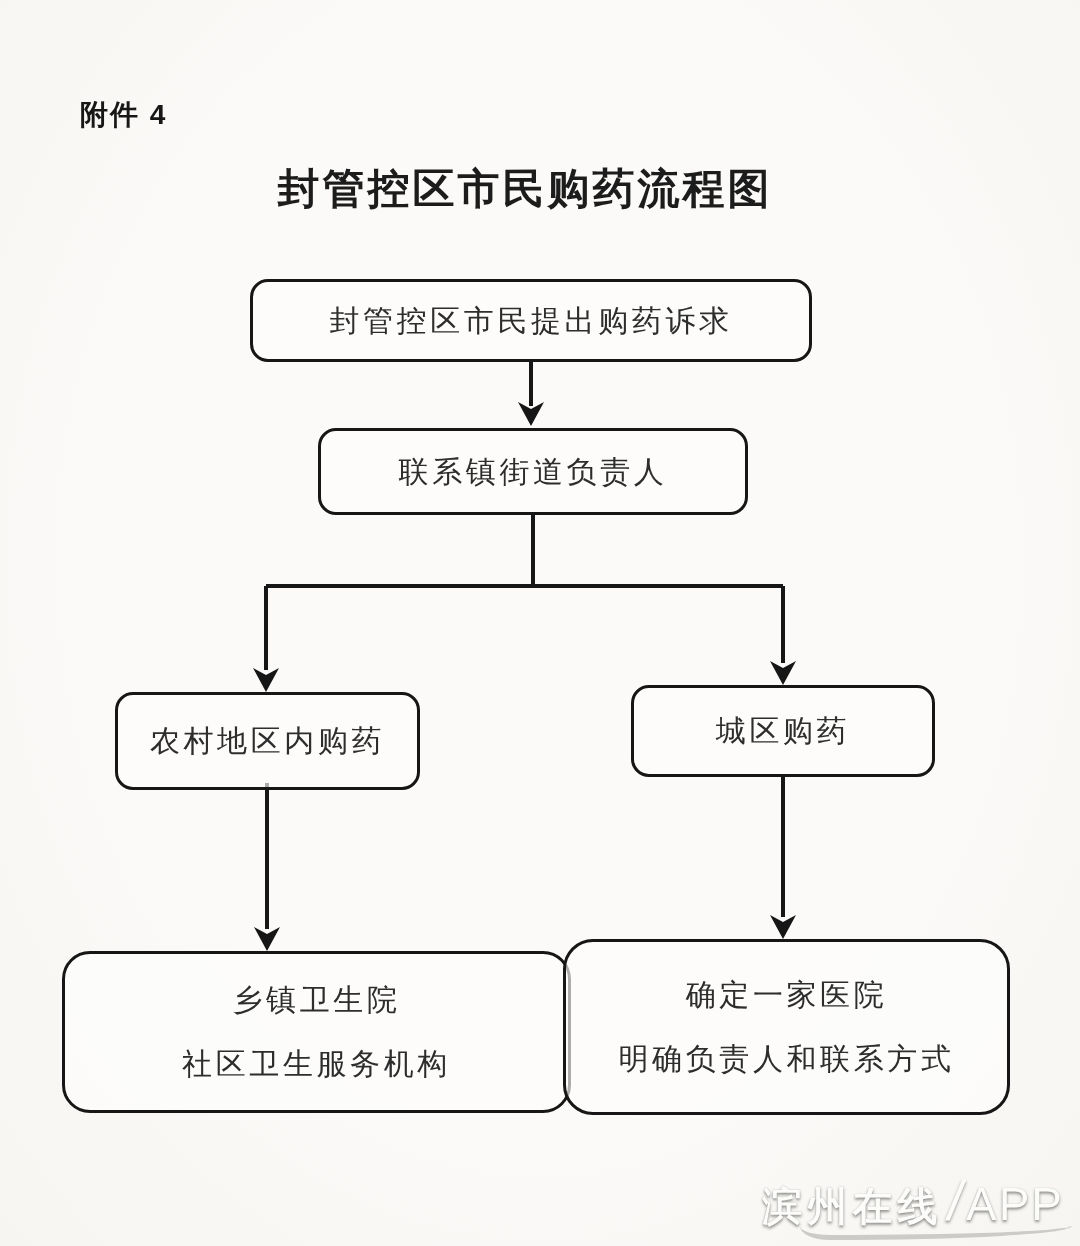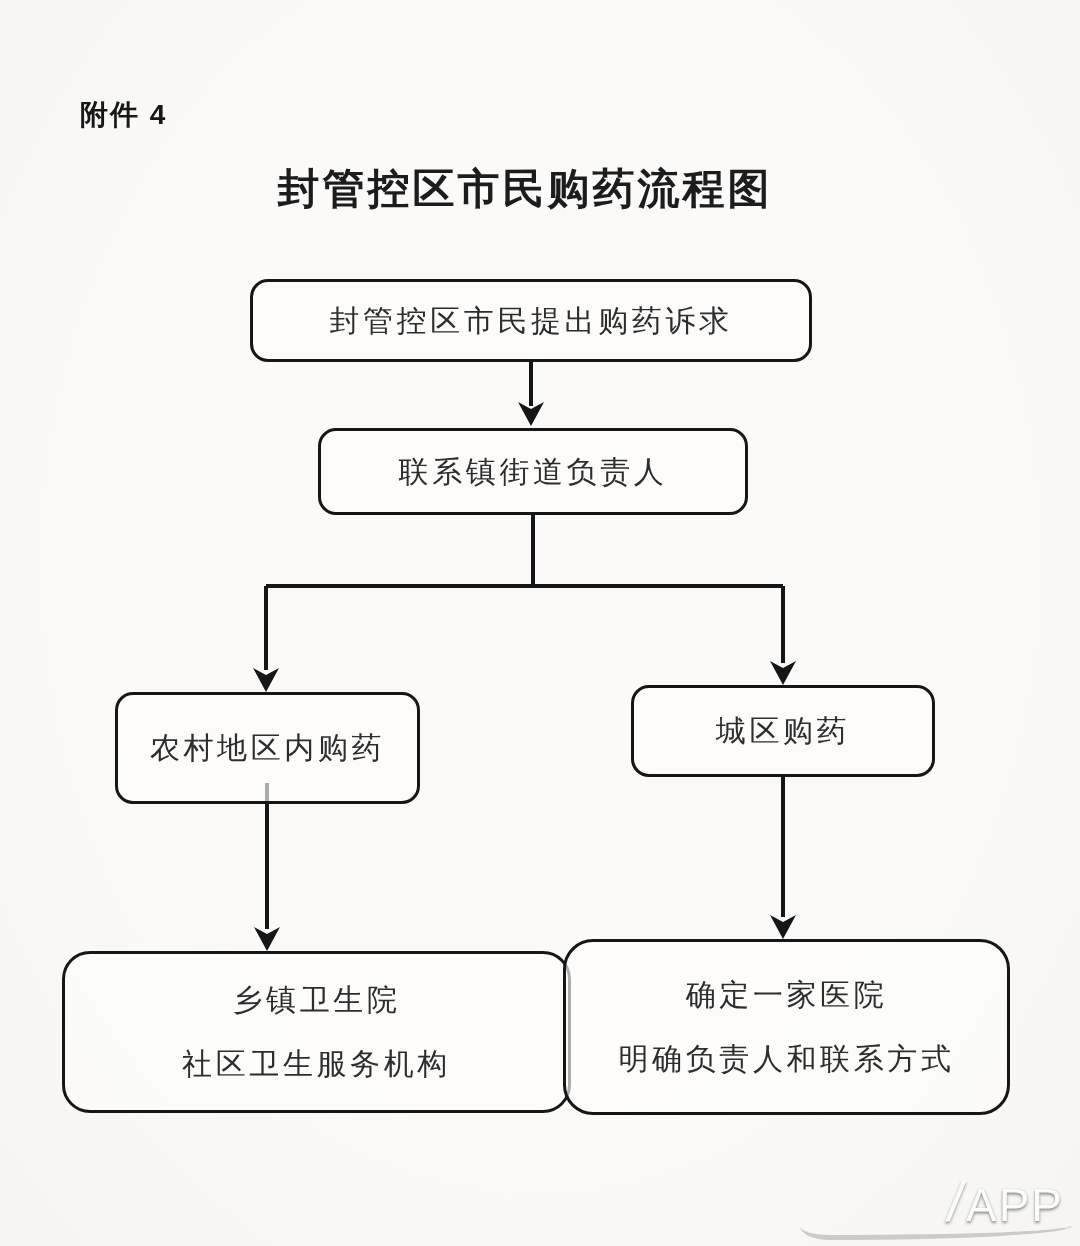--- a/index.html
+++ b/index.html
@@ -57,21 +57,21 @@
     align-items: center;
     justify-content: center;
     text-align: center;
     font-size: 30px;
     letter-spacing: 0.12em;
     color: var(--ink);
     line-height: 1.2;
   }
   .node--request   { left: 250px; top: 279px; width: 562px; height: 83px; align-items: center;  }
   .node--contact   { left: 318px; top: 428px; width: 430px; height: 87px;  }
-  .node--rural     { left: 115px; top: 692px; width: 305px; height: 112px;  }
+  .node--rural     { left: 115px; top: 692px; width: 305px; height: 98px;  }
   .node--urban     { left: 631px; top: 685px; width: 304px; height: 92px;  }
   .node--ruraldest { left: 62px;  top: 951px; width: 509px; height: 162px; border-radius: 28px; gap: 28px; }
   .node--urbandest { left: 563px; top: 939px; width: 447px; height: 176px; border-radius: 30px; gap: 28px; }
   .node-line { display: block; }
   .watermark {
     position: absolute;
     right: 16px;
     bottom: 12px;
     display: flex;
     align-items: baseline;
@@ -162,15 +162,16 @@
   <span class="node-line">社区卫生服务机构</span>
 </div>
 
 <div class="node node--urbandest">
   <span class="node-line">确定一家医院</span>
   <span class="node-line">明确负责人和联系方式</span>
 </div>
 
 <div class="watermark-swoosh"></div>
 <div class="watermark">
+  <span class="watermark-cn">滨州在线</span>
   <span class="watermark-sep">/</span>
   <span class="watermark-en">APP</span>
 </div>
 
 </body></html>

